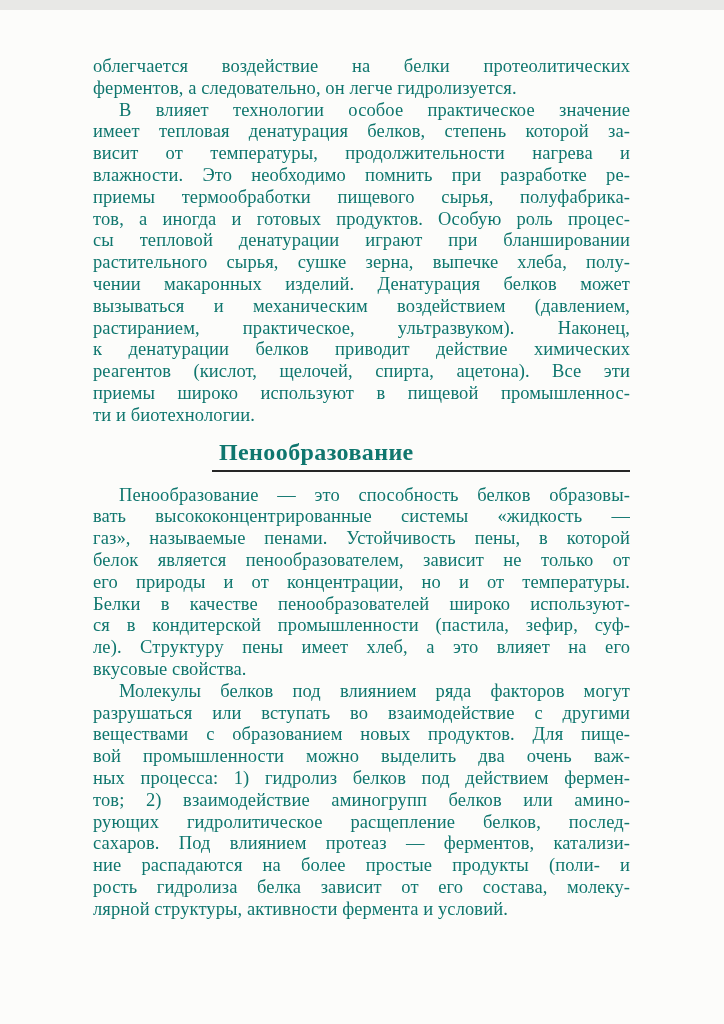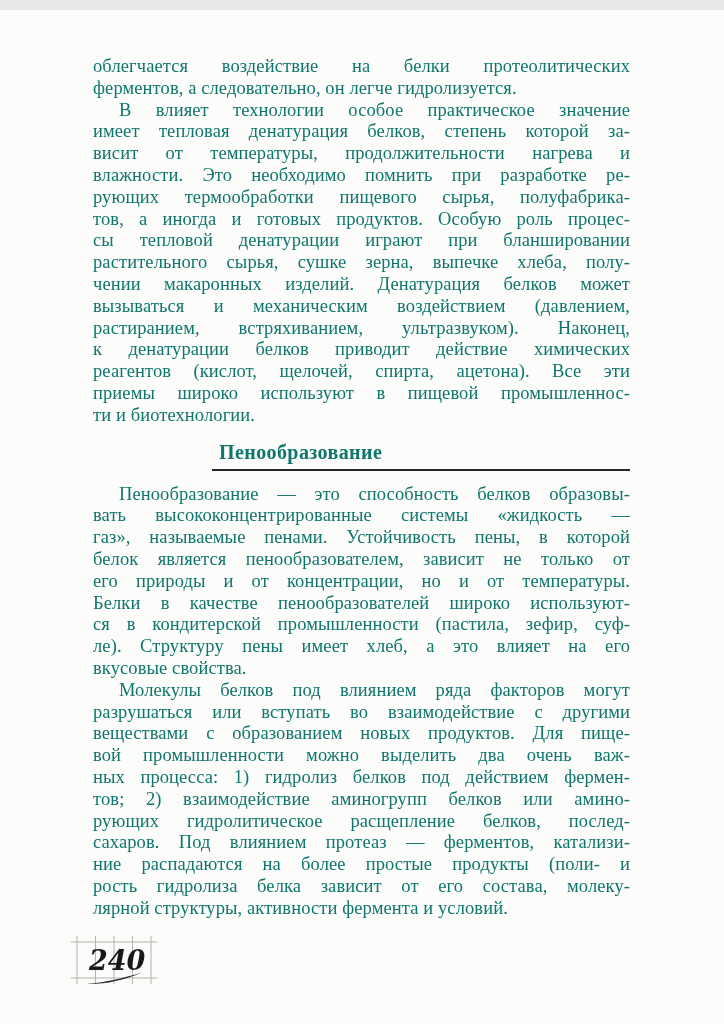--- a/index.html
+++ b/index.html
@@ -31,21 +31,21 @@
   .tline.last { text-align-last:left; }
   .tline.indent { text-indent:26px; }
   .heading-wrap {
     margin:14px 0 13px 119px;
     border-bottom:2px solid #262626;
     padding-bottom:5px;
   }
   .heading {
     display:inline-block;
     font-weight:bold;
-    font-size:20px;
+    font-size:24px;
     line-height:22px;
     padding-left:7px;
     letter-spacing:0.4px;
   }
   .pagenum-wrap {
     position:absolute;
     left:70px; top:924px;
     width:92px; height:56px;
   }
   .pagenum-wrap svg { display:block; }
@@ -68,27 +68,27 @@
     <div>
         <p class="para">
           <span class="tline">облегчается воздействие на белки протеолитических</span>
           <span class="tline last">ферментов, а следовательно, он легче гидролизуется.</span>
         </p>
         <p class="para">
           <span class="tline indent">В влияет технологии особое практическое значение</span>
           <span class="tline">имеет тепловая денатурация белков, степень которой за-</span>
           <span class="tline">висит от температуры, продолжительности нагрева и</span>
           <span class="tline">влажности. Это необходимо помнить при разработке ре-</span>
-          <span class="tline">рующих термообработки пищевого сырья, полуфабрика-</span>
+          <span class="tline">приемы термообработки пищевого сырья, полуфабрика-</span>
           <span class="tline">тов, а иногда и готовых продуктов. Особую роль процес-</span>
           <span class="tline">сы тепловой денатурации играют при бланшировании</span>
           <span class="tline">растительного сырья, сушке зерна, выпечке хлеба, полу-</span>
           <span class="tline">чении макаронных изделий. Денатурация белков может</span>
           <span class="tline">вызываться и механическим воздействием (давлением,</span>
-          <span class="tline">растиранием, встряхиванием, ультразвуком). Наконец,</span>
+          <span class="tline">растиранием, практическое, ультразвуком). Наконец,</span>
           <span class="tline">к денатурации белков приводит действие химических</span>
           <span class="tline">реагентов (кислот, щелочей, спирта, ацетона). Все эти</span>
           <span class="tline">приемы широко используют в пищевой промышленнос-</span>
           <span class="tline last">ти и биотехнологии.</span>
         </p>
       </div>
 
     <div class="heading-wrap">
       <span class="heading">Пенообразование</span>
     </div>
@@ -115,29 +115,14 @@
           <span class="tline">рующих гидролитическое расщепление белков, послед-</span>
           <span class="tline">сахаров. Под влиянием протеаз — ферментов, катализи-</span>
           <span class="tline">ние распадаются на более простые продукты (поли- и</span>
           <span class="tline">рость гидролиза белка зависит от его состава, молеку-</span>
           <span class="tline last">лярной структуры, активности фермента и условий.</span>
         </p>
       </div>
 
   </div>
 
-  <div class="pagenum-wrap">
-    <svg width="92" height="56" viewBox="0 0 92 56">
-
-      <line class="pn-grid" x1="7" y1="2" x2="7" y2="50"></line>
-      <line class="pn-grid" x1="25.5" y1="2" x2="25.5" y2="50"></line>
-      <line class="pn-grid" x1="44" y1="2" x2="44" y2="50"></line>
-      <line class="pn-grid" x1="62.5" y1="2" x2="62.5" y2="50"></line>
-      <line class="pn-grid" x1="81" y1="2" x2="81" y2="50"></line>
-      <line class="pn-grid" x1="1" y1="8" x2="87" y2="8"></line>
-      <line class="pn-grid" x1="1" y1="44" x2="87" y2="44"></line>
-
-      <path d="M17 50 C 34 48.5, 52 44.5, 72 38.5 C 53 46.5, 35 50.5, 17 50 Z" fill="#2b2b2b"></path>
-      <text class="pn-text" x="19" y="36">240</text>
-    </svg>
-  </div>
 
 </div>
 
 </body></html>

